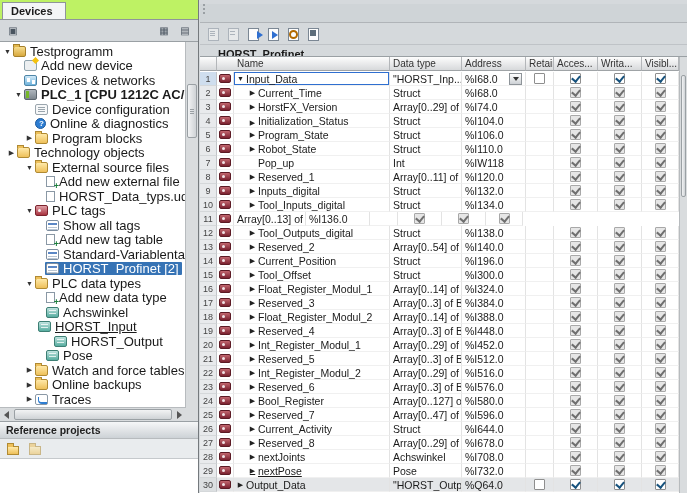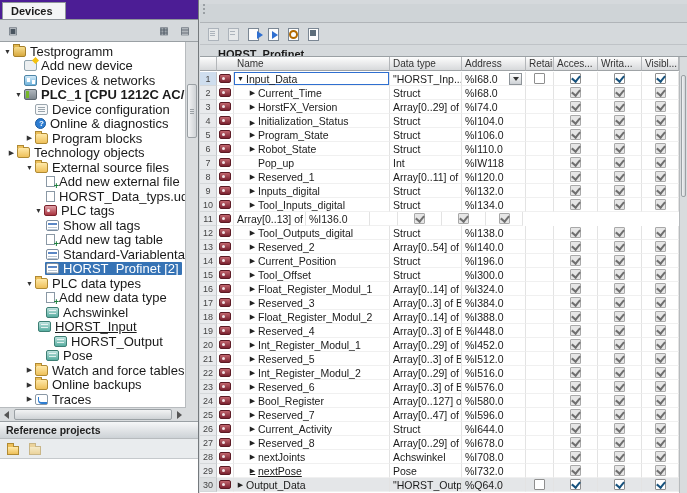--- a/index.html
+++ b/index.html
@@ -4,21 +4,21 @@
 <style>
   html,body{margin:0;padding:0}
   body{width:687px;height:493px;position:relative;overflow:hidden;
        font-family:"Liberation Sans",sans-serif;font-size:10.5px;color:#1a1a1a;
        background:#d5d9dc}
   .app{position:absolute;inset:0}
 
   
   .left-panel{position:absolute;left:0;top:0;width:199px;height:493px;
               border-right:1px solid #74797d;background:#d5d9dc;box-sizing:border-box}
-  .tab-strip{height:19px;background:#4c1d95;border-bottom:1px solid #8f959a;
+  .tab-strip{height:19px;background:#bef264;border-bottom:1px solid #8f959a;
              display:flex;align-items:flex-end}
   .tab{background:#f4f5f6;border:1px solid #8f959a;border-bottom:none;margin-left:2px;
        padding:2px 12px 2px 8px;font-weight:bold;font-size:11px;line-height:12px;height:17px;box-sizing:border-box}
   .lp-toolbar{height:21px;display:flex;align-items:center;gap:3px;padding:0 4px;
               background:#d5d9dc;border-bottom:1px solid #c0c4c8}
   .tb-ico{width:16px;height:15px;display:flex;align-items:center;justify-content:center;
           font-size:10px;color:#4a5560;border:1px solid transparent}
   .spacer{flex:1}
 
   .tree-wrap{position:absolute;top:41px;left:0;right:0;bottom:72px;background:#fff;
@@ -259,21 +259,21 @@
               <span class="lbl">Add new external file</span>
             </span>
           </div>
           <div class="titem" style="padding-left: 36px;">
             <span class="arrow"></span>
             <span class="tsel">
               <span class="tico ico-doc"></span>
               <span class="lbl">HORST_Data_typs.udt</span>
             </span>
           </div>
-          <div class="titem" style="padding-left: 34px;">
+          <div class="titem" style="padding-left: 25px;">
             <span class="arrow">▼</span>
             <span class="tsel">
               <span class="tico ico-tags"></span>
               <span class="lbl">PLC tags</span>
             </span>
           </div>
           <div class="titem" style="padding-left: 36px;">
             <span class="arrow"></span>
             <span class="tsel">
               <span class="tico ico-tagtable"></span>

